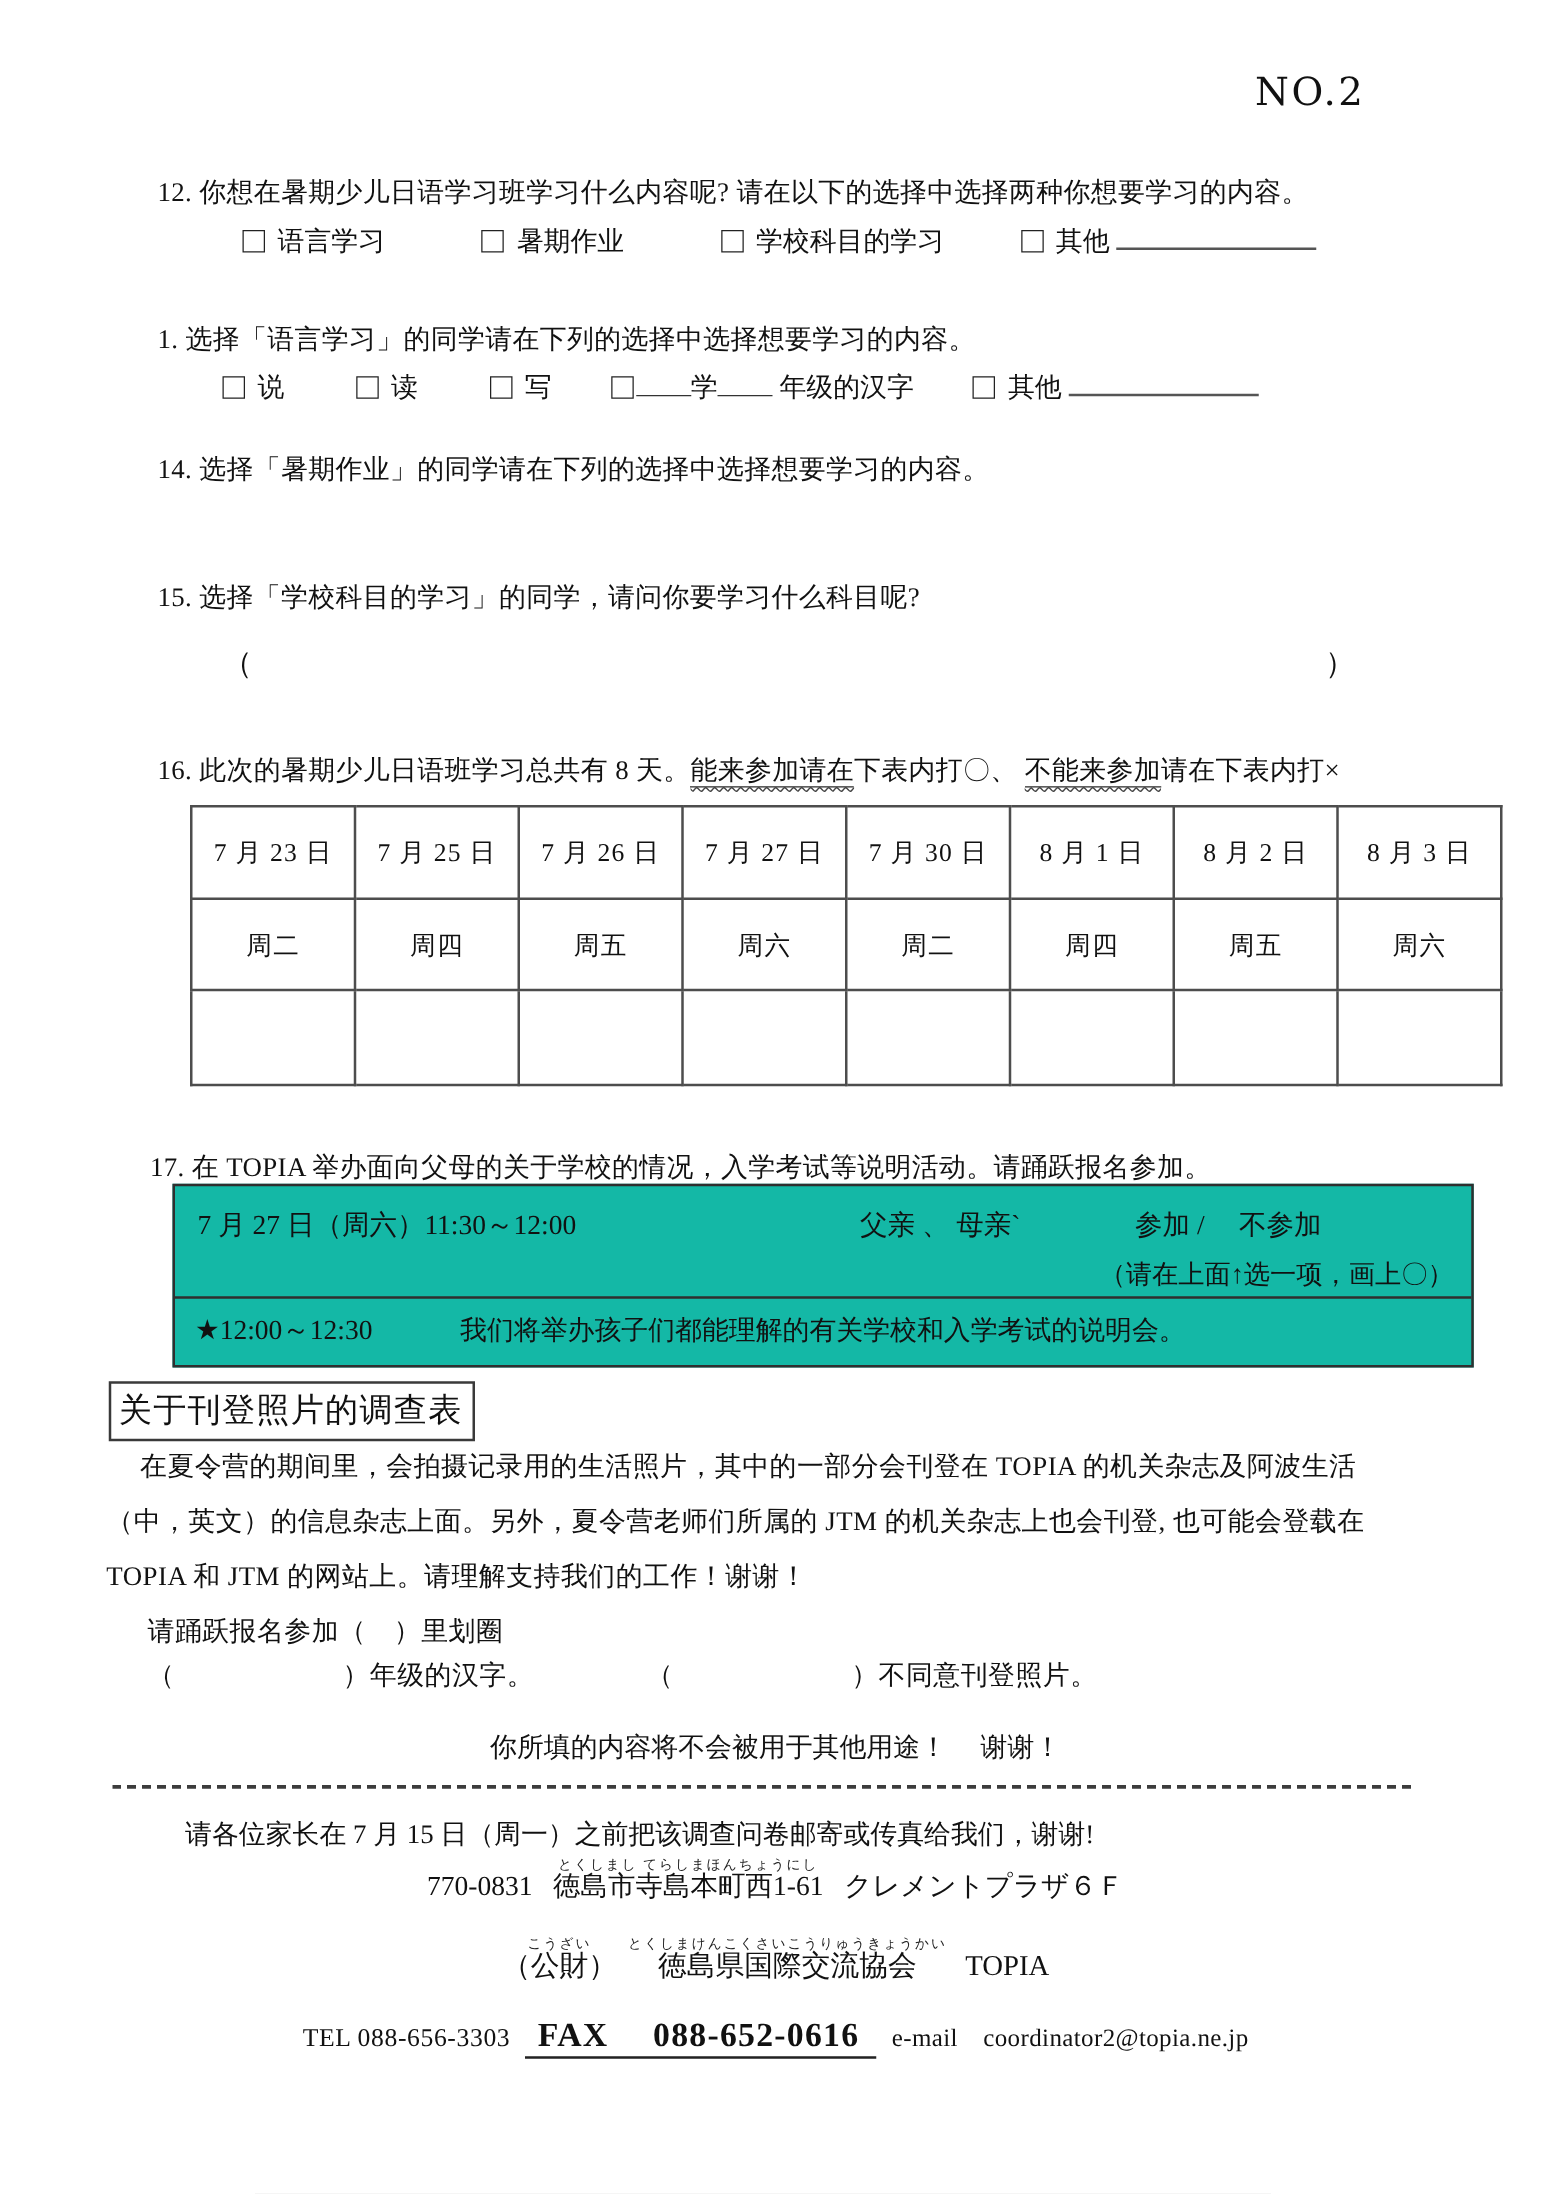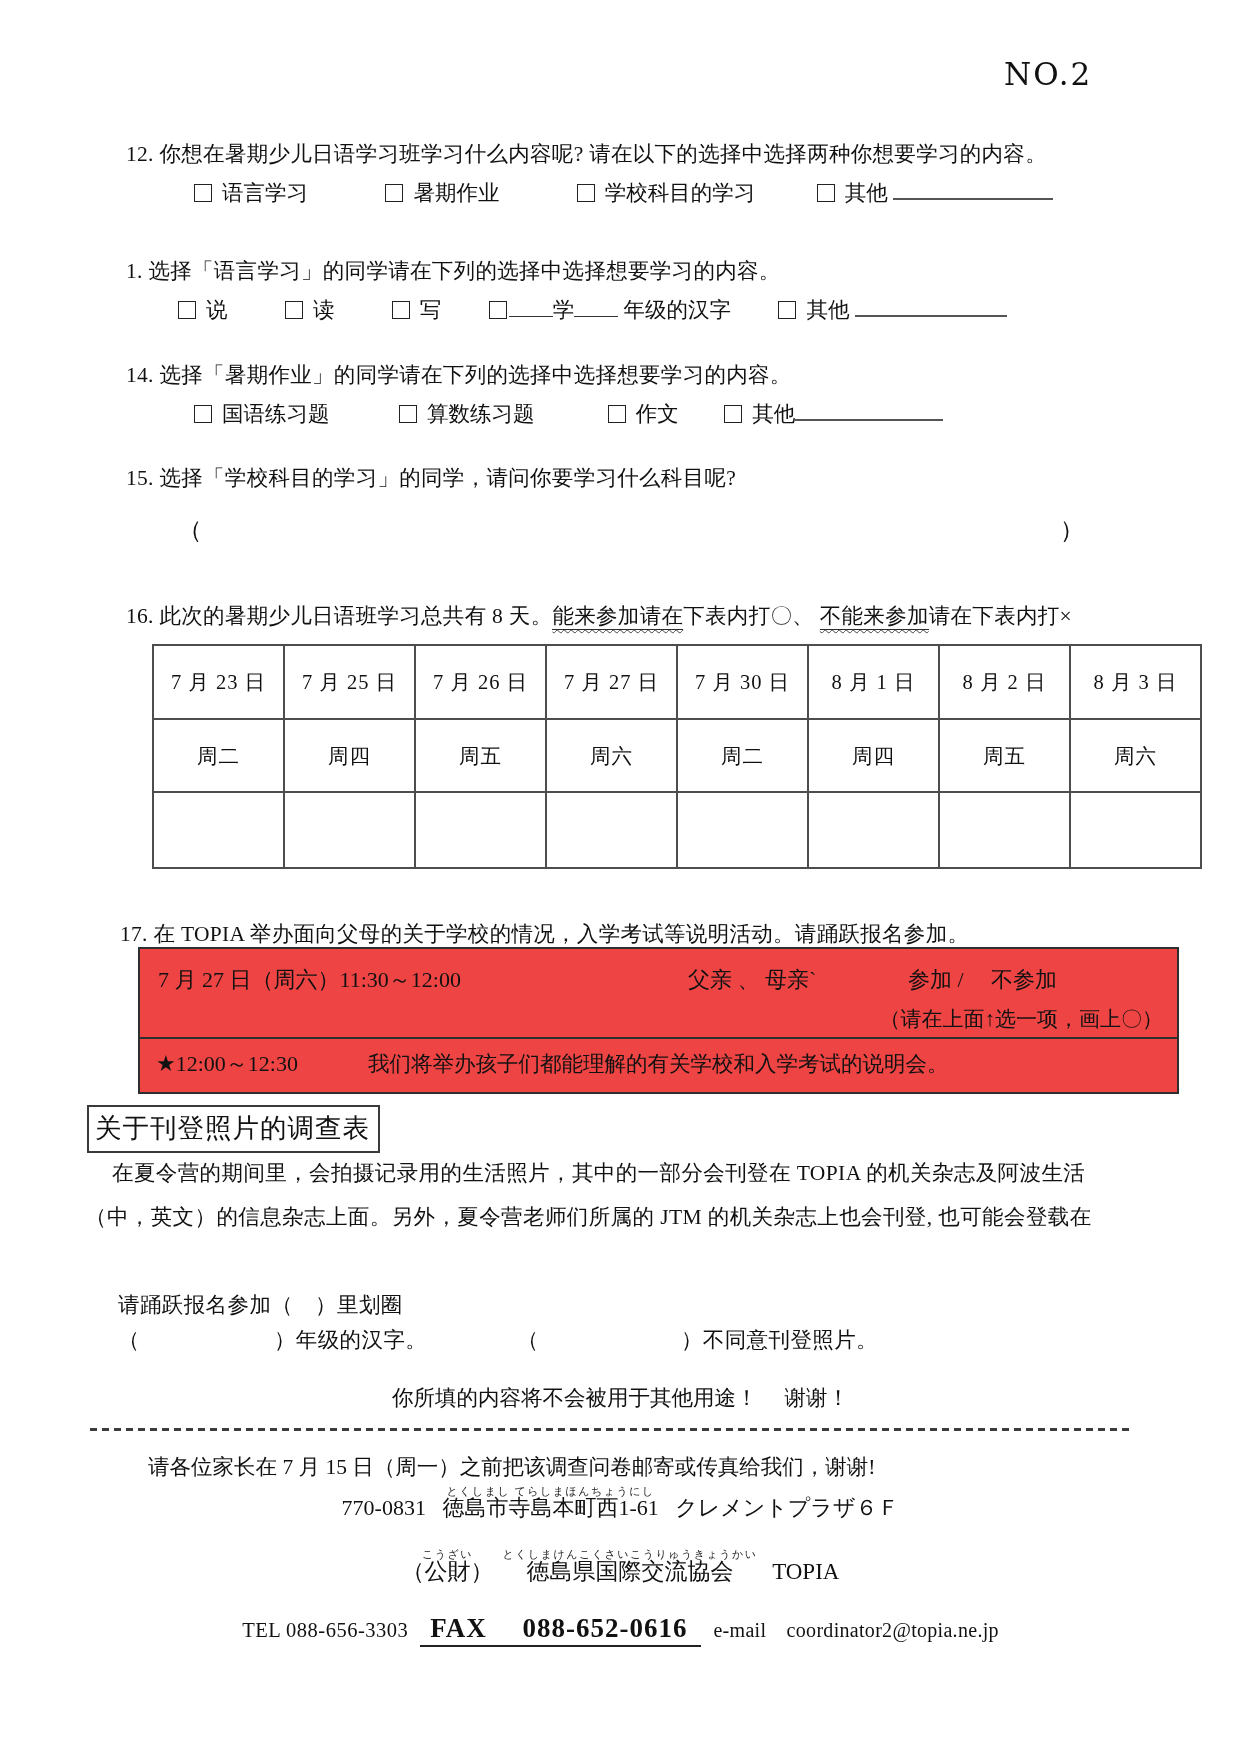--- a/index.html
+++ b/index.html
@@ -38,21 +38,21 @@
   table.days{
     border-collapse:collapse;table-layout:fixed;
     border:2.5px solid #3f3f3f;
   }
   table.days td{
     border:2px solid #4d4d4d;
     text-align:center;vertical-align:middle;
     font-size:20.5px;letter-spacing:1px;
   }
   .box17{
-    border:2px solid #2f2f2f;background:#ef4444;
+    border:2px solid #2f2f2f;background:#14b8a6;
   }
   .box17 .sep{
     position:absolute;left:0;right:0;top:88px;
     border-top:2.5px solid #2f2f2f;
   }
   .heading-box{
     border:2px solid #3a3a3a;
     font-size:26.5px;letter-spacing:1px;
     padding:3px 8px 5px 6px;
     background:#fff;white-space:nowrap;
@@ -97,26 +97,20 @@
   <div class="abs qtext" style="left:126px;top:256px;">1. 选择「语言学习」的同学请在下列的选择中选择想要学习的内容。</div>
   <div class="abs optrow" style="left:178px;top:292px;">
     <span class="opt-tight" style="margin-right:52px;"><span class="cb"></span><span>说</span></span>
     <span class="opt-tight" style="margin-right:52px;"><span class="cb"></span><span>读</span></span>
     <span class="opt-tight" style="margin-right:42px;"><span class="cb"></span><span>写</span></span>
     <span style="margin-right:42px;"><span class="cb" style="margin-right:2px;"></span><span class="blank blank-thin" style="width:44px;"></span><span>学</span><span class="blank blank-thin" style="width:44px;"></span>&nbsp;<span>年级的汉字</span></span>
     <span><span class="cb"></span><span>其他</span>&nbsp;<span class="blank" style="width:152px;"></span></span>
   </div>
 
   <div class="abs qtext" style="left:126px;top:360px;">14. 选择「暑期作业」的同学请在下列的选择中选择想要学习的内容。</div>
-  <div class="abs optrow" style="left:178px;top:396px;">
-    <span class="opt" style="margin-right:48px;"><span class="cb"></span><span>国语练习题</span></span>
-    <span class="opt" style="margin-right:52px;"><span class="cb"></span><span>算数练习题</span></span>
-    <span class="opt" style="margin-right:40px;"><span class="cb"></span><span>作文</span></span>
-    <span><span class="cb"></span><span>其他</span><span class="blank" style="width:148px;"></span></span>
-  </div>
 
   <div class="abs qtext" style="left:126px;top:463px;">15. 选择「学校科目的学习」的同学，请问你要学习什么科目呢?</div>
   <div class="abs parenline" style="left:178px;top:514px;width:906px;">
     <span>（</span>
     <span>）</span>
   </div>
 
   <div class="abs qtext" style="left:126px;top:601px;">
     <span>16. 此次的暑期少儿日语班学习总共有 8 天。</span><span class="wavy">能来参加请在</span><span>下表内打〇、 </span><span class="wavy">不能来参加</span><span>请在下表内打×</span>
   </div>
@@ -165,20 +159,21 @@
     <div class="abs" style="right:14px;top:56px;font-size:21px;white-space:nowrap;">（请在上面↑选一项，画上〇）</div>
     <div class="sep"></div>
     <div class="abs" style="left:16px;top:100px;font-size:22px;white-space:nowrap;">★12:00～12:30</div>
     <div class="abs" style="left:228px;top:100px;font-size:21.5px;white-space:nowrap;">我们将举办孩子们都能理解的有关学校和入学考试的说明会。</div>
   </div>
 
   <div class="abs heading-box" style="left:87px;top:1105px;">关于刊登照片的调查表</div>
 
   <div class="abs para" style="left:85px;top:1202px;">（中，英文）的信息杂志上面。另外，夏令营老师们所属的 JTM 的机关杂志上也会刊登, 也可能会登载在</div>
   <div class="abs para" style="left:85px;top:1158px;text-indent:27px;">在夏令营的期间里，会拍摄记录用的生活照片，其中的一部分会刊登在 TOPIA 的机关杂志及阿波生活</div>
+  <div class="abs para" style="left:85px;top:1246px;">TOPIA 和 JTM 的网站上。请理解支持我们的工作！谢谢！</div>
   <div class="abs para" style="left:85px;top:1290px;text-indent:33px;">请踊跃报名参加（　）里划圈</div>
 
   <div class="abs para" style="left:118px;top:1325px;">
     <span><span>（</span><span class="gap" style="width:134px;"></span><span>）年级的汉字。</span></span>
     <span style="margin-left:84px;"><span>（</span><span class="gap" style="width:142px;"></span><span>）不同意刊登照片。</span></span>
   </div>
 
   <div class="abs center-line" style="top:1383px;font-size:21.5px;">你所填的内容将不会被用于其他用途！　 谢谢！</div>
 
   <div class="abs dashline" style="left:90px;top:1428px;width:1040px;"></div>

